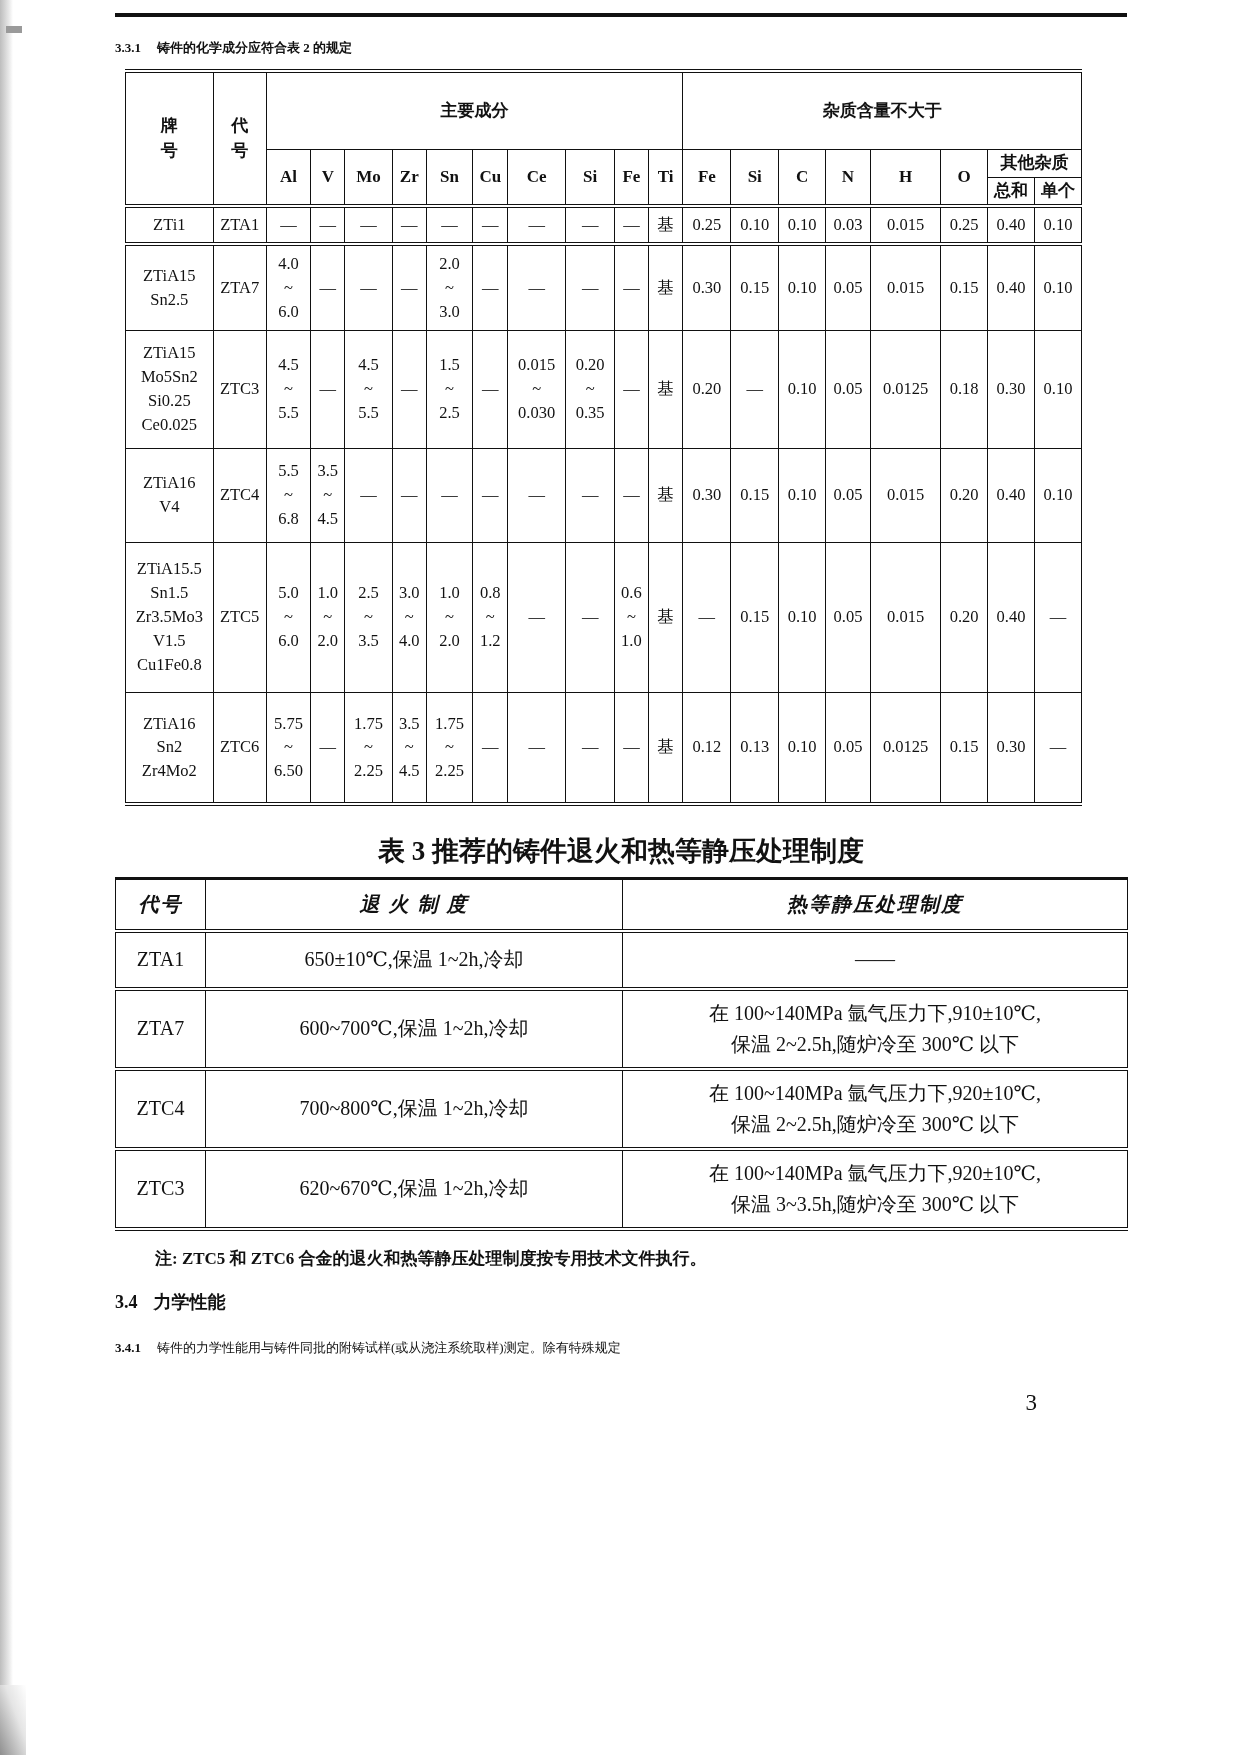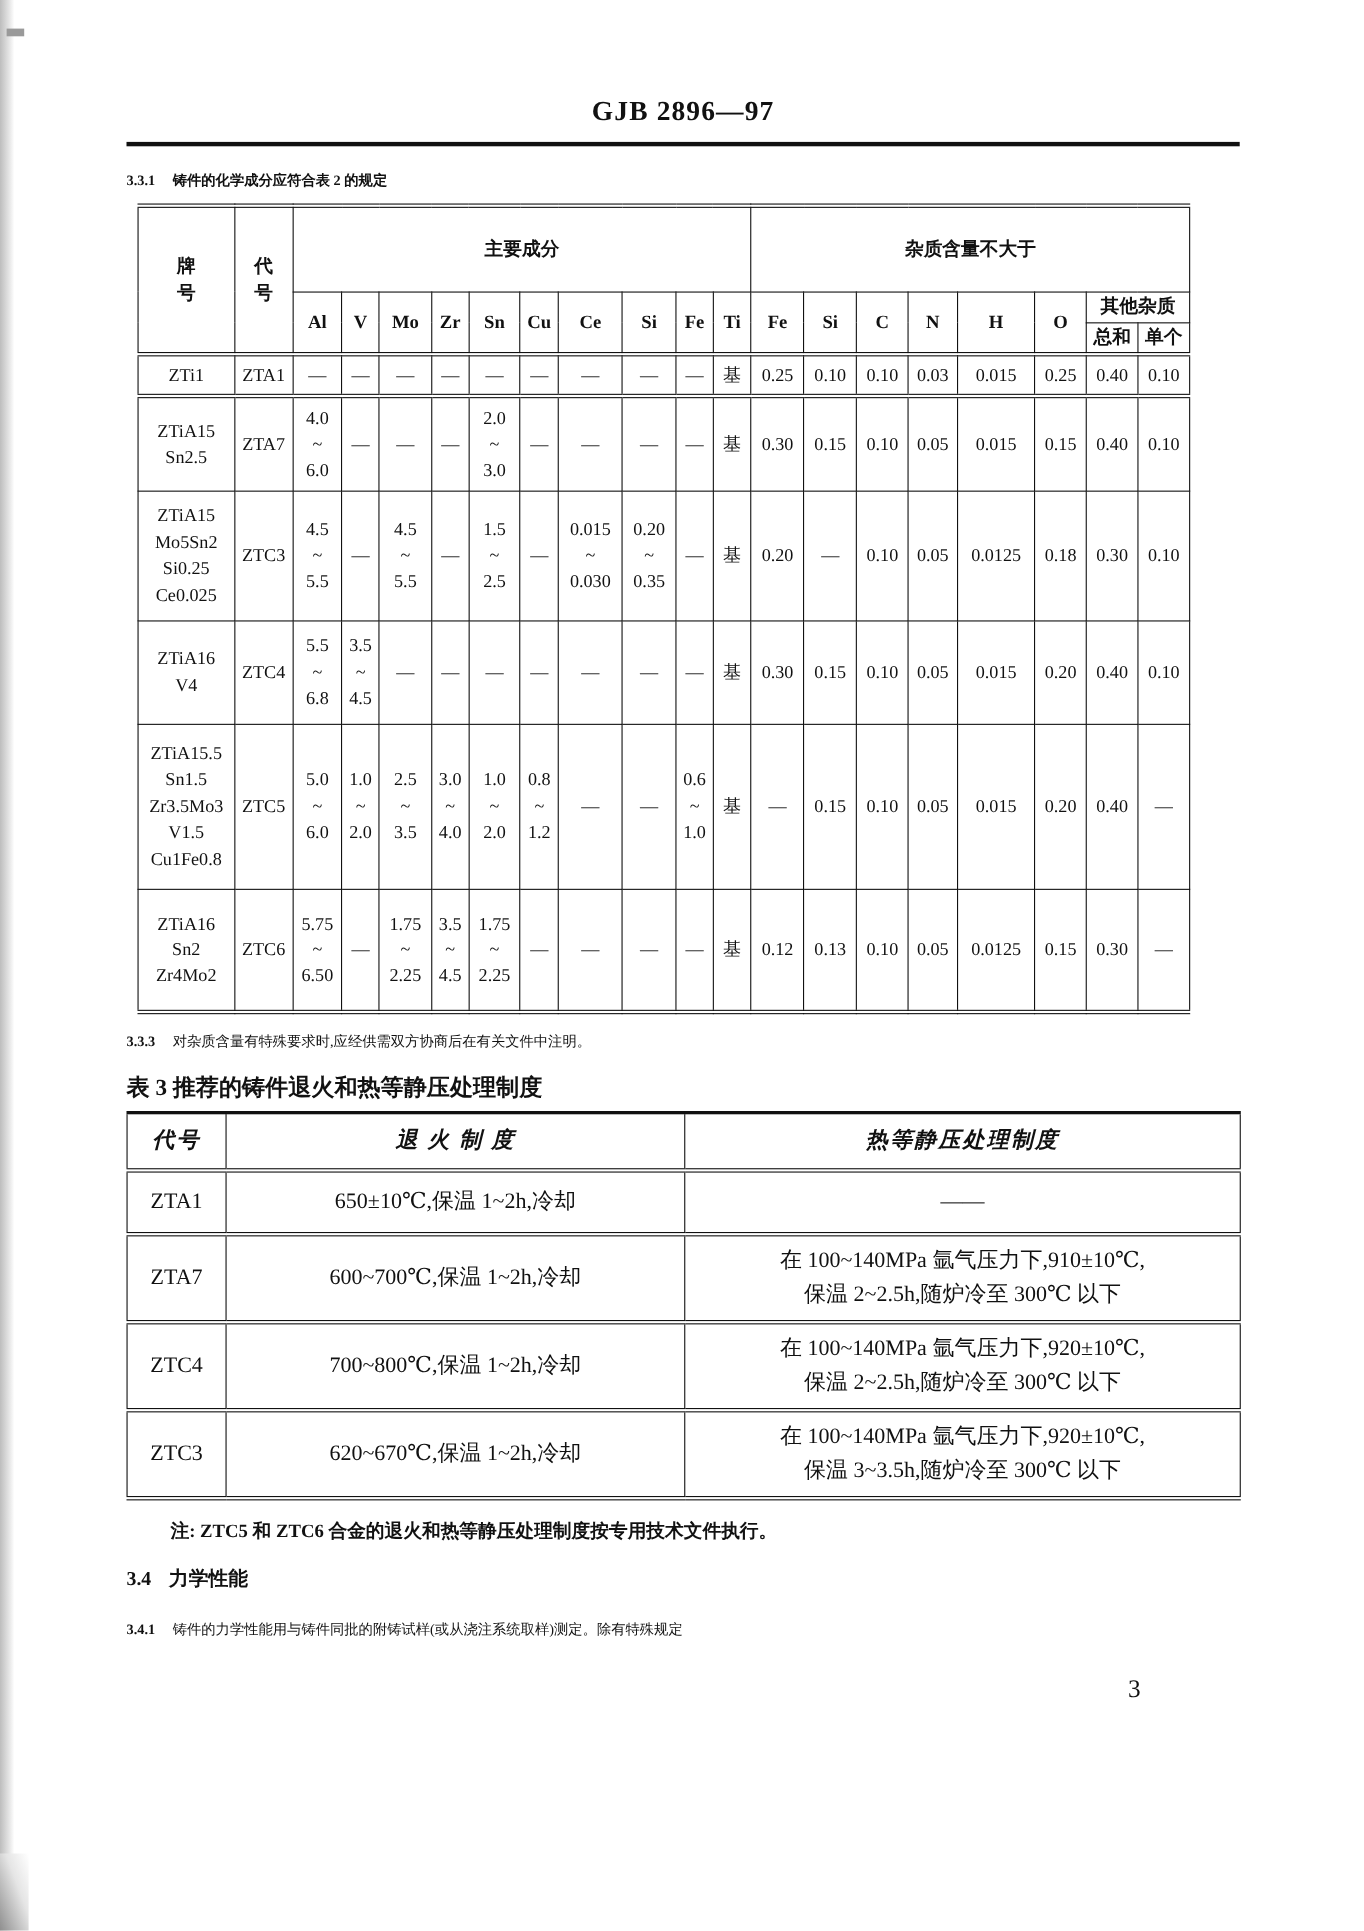--- a/index.html
+++ b/index.html
@@ -78,22 +78,22 @@
     padding:6px 4px;white-space:pre-line;line-height:1.55;
   }
   #table3{border-top:3px solid #111;border-bottom:4px double #111;}
   #table3 thead th{font-weight:bold;letter-spacing:2px;}
   #table3 thead tr{height:52px;font-style:italic;}
   #table3 tbody tr:nth-child(1){height:58px;}
   #table3 tbody tr:nth-child(2),
   #table3 tbody tr:nth-child(3),
   #table3 tbody tr:nth-child(4){height:80px;}
   .t3caption{
-    margin-top:11px;text-align:left;
-    font-size:21px;font-weight:bold;
+    margin-top:27px;text-align:center;
+    font-size:27px;font-weight:bold;
   }
   .note{
     margin-top:16px;margin-left:40px;
     font-size:17px;font-weight:bold;
   }
   .p332{margin-top:26px;}
   .p333{margin-top:8px;}
   .p34{margin-top:16px;font-weight:bold;font-size:18px;}
   .p341{margin-top:12px;}
   .pageno{
@@ -103,21 +103,20 @@
 </style>
 </head>
 <body>
 
 <div class="scan-edge-left"></div>
 <div class="scan-dash"></div>
 <div class="scan-corner"></div>
 
 <div class="page">
 
-  <div class="std-no">GJB 2896—97</div>
   <div class="head-rule"></div>
 
   <div class="para p331">
     <span class="pnum">3.3.1</span><span>铸件的化学成分应符合表 2 的规定</span>
   </div>
 
 
   <table id="table2">
     <colgroup>
       <col style="width:86px">
@@ -359,23 +358,20 @@
           <td>0.10</td>
           <td>0.05</td>
           <td>0.0125</td>
           <td>0.15</td>
           <td>0.30</td>
           <td>—</td>
         </tr>
       </tbody>
   </table>
 
-  <div class="para p333">
-    <span class="pnum">3.3.3</span><span>对杂质含量有特殊要求时,应经供需双方协商后在有关文件中注明。</span>
-  </div>
 
   <div class="t3caption">表 3  推荐的铸件退火和热等静压处理制度</div>
 
   <table id="table3">
     <colgroup>
       <col style="width:90px">
         <col style="width:417px">
         <col style="width:505px">
     </colgroup>
     <thead>

